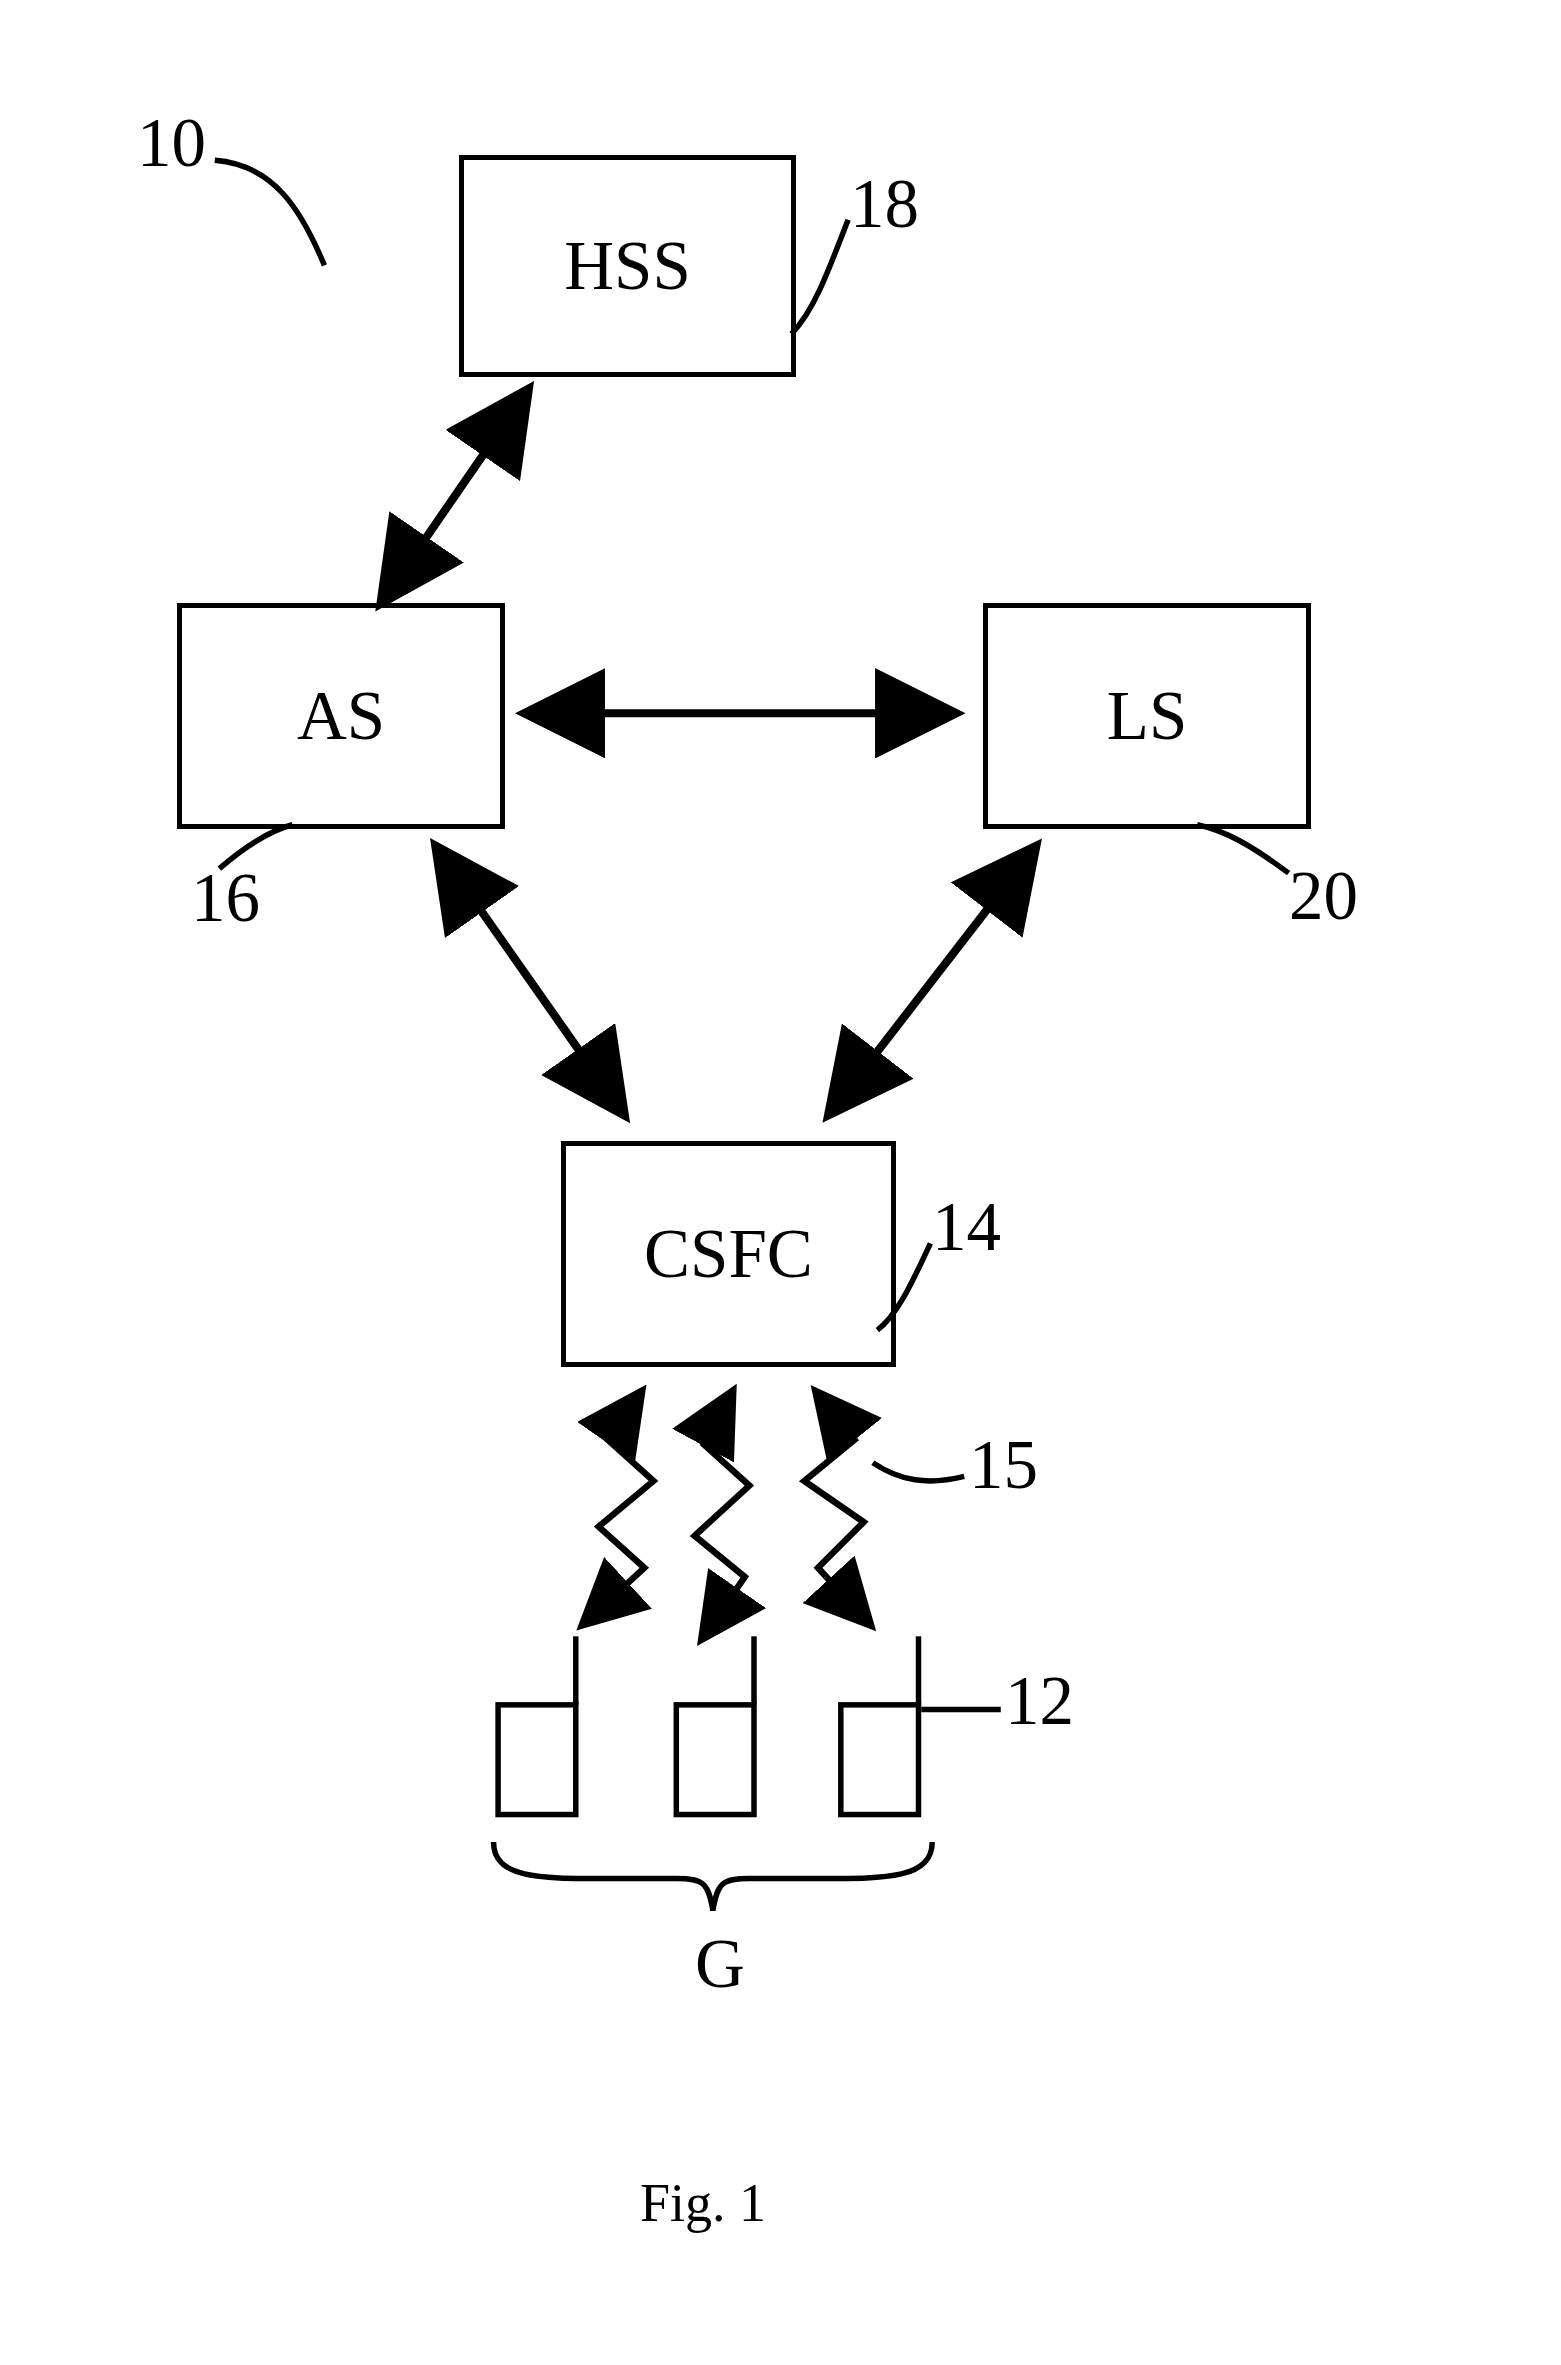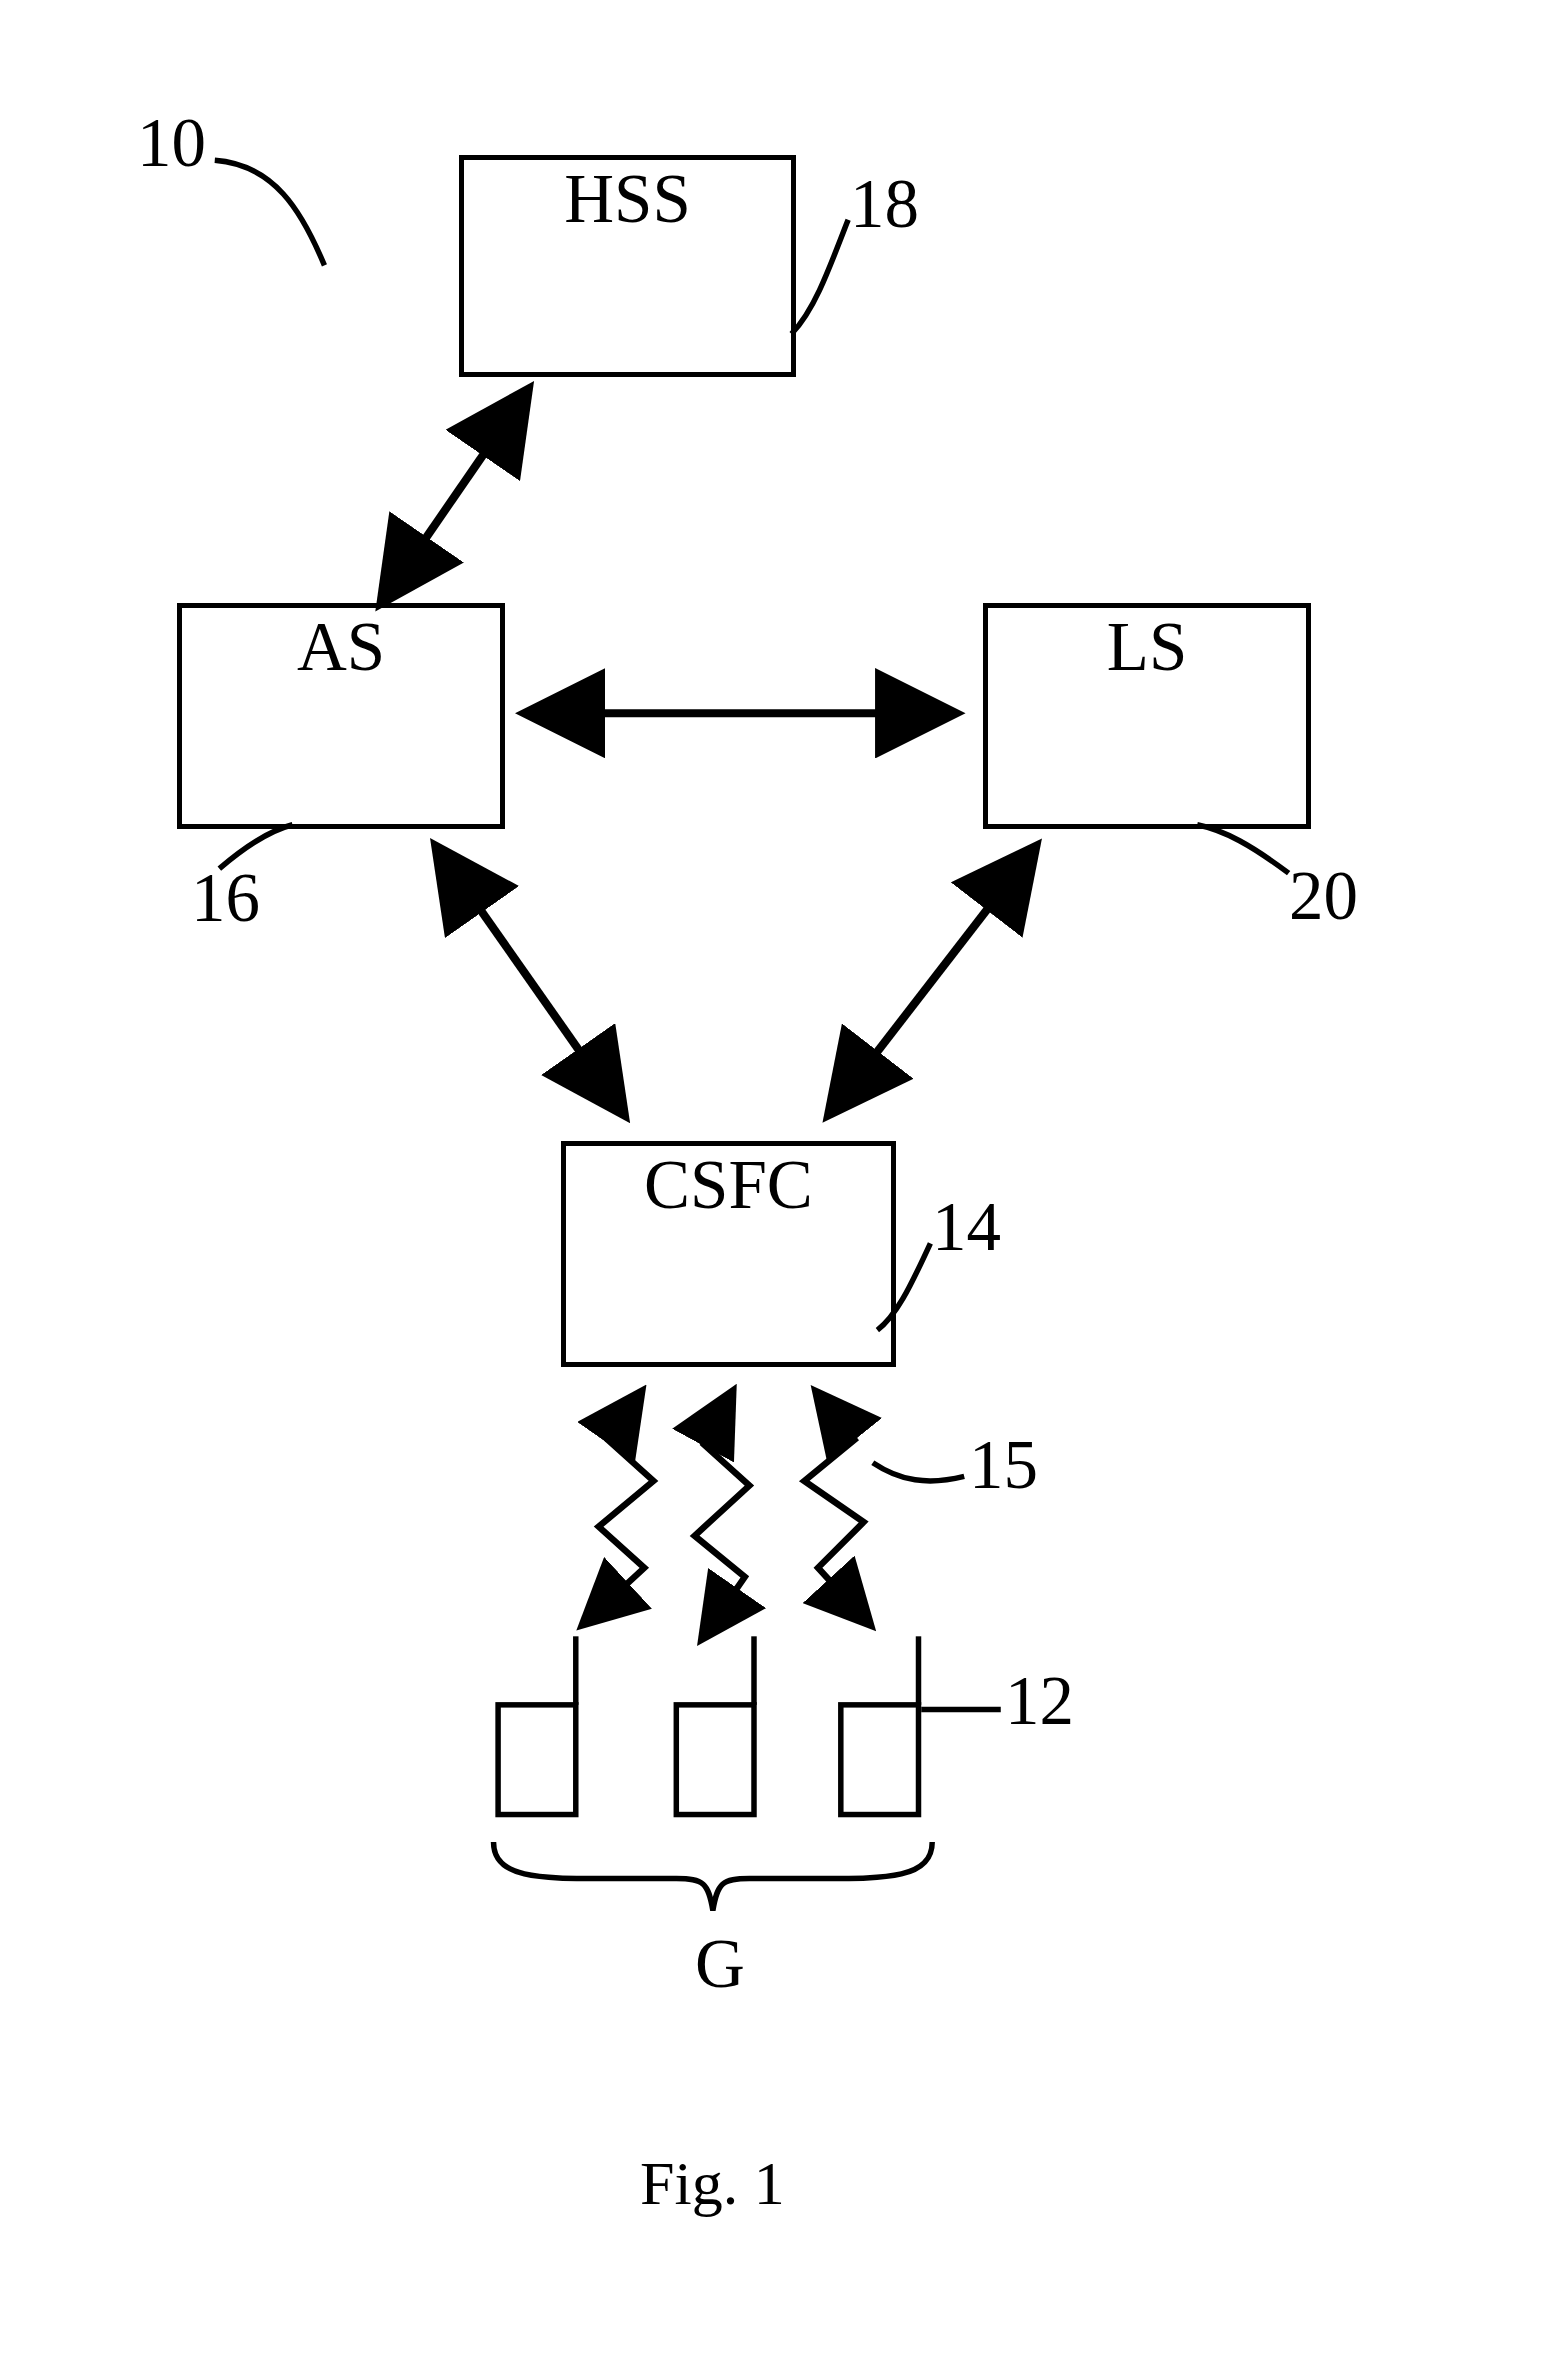--- a/index.html
+++ b/index.html
@@ -12,36 +12,37 @@
     position: relative;
     width: 1561px;
     height: 2366px;
     background: #ffffff;
   }
   .box {
     position: absolute;
     border: 5.5px solid #000;
     background: #fff;
     display: flex;
-    align-items: flex-start;
+    align-items: center;
     justify-content: center;
   }
   .box span {
     font-size: 69px;
     font-family: "Times New Roman", serif;
   }
   .label {
     position: absolute;
     font-size: 69px;
     font-family: "Times New Roman", serif;
   }
   .figlabel {
     position: absolute;
-    font-size: 62px;
+    font-size: 54px;
     font-family: "Times New Roman", serif;
+    margin-top: 24px;
   }
   svg.overlay {
     position: absolute;
     left: 0;
     top: 0;
     width: 1561px;
     height: 2366px;
     pointer-events: none;
   }
 </style>

